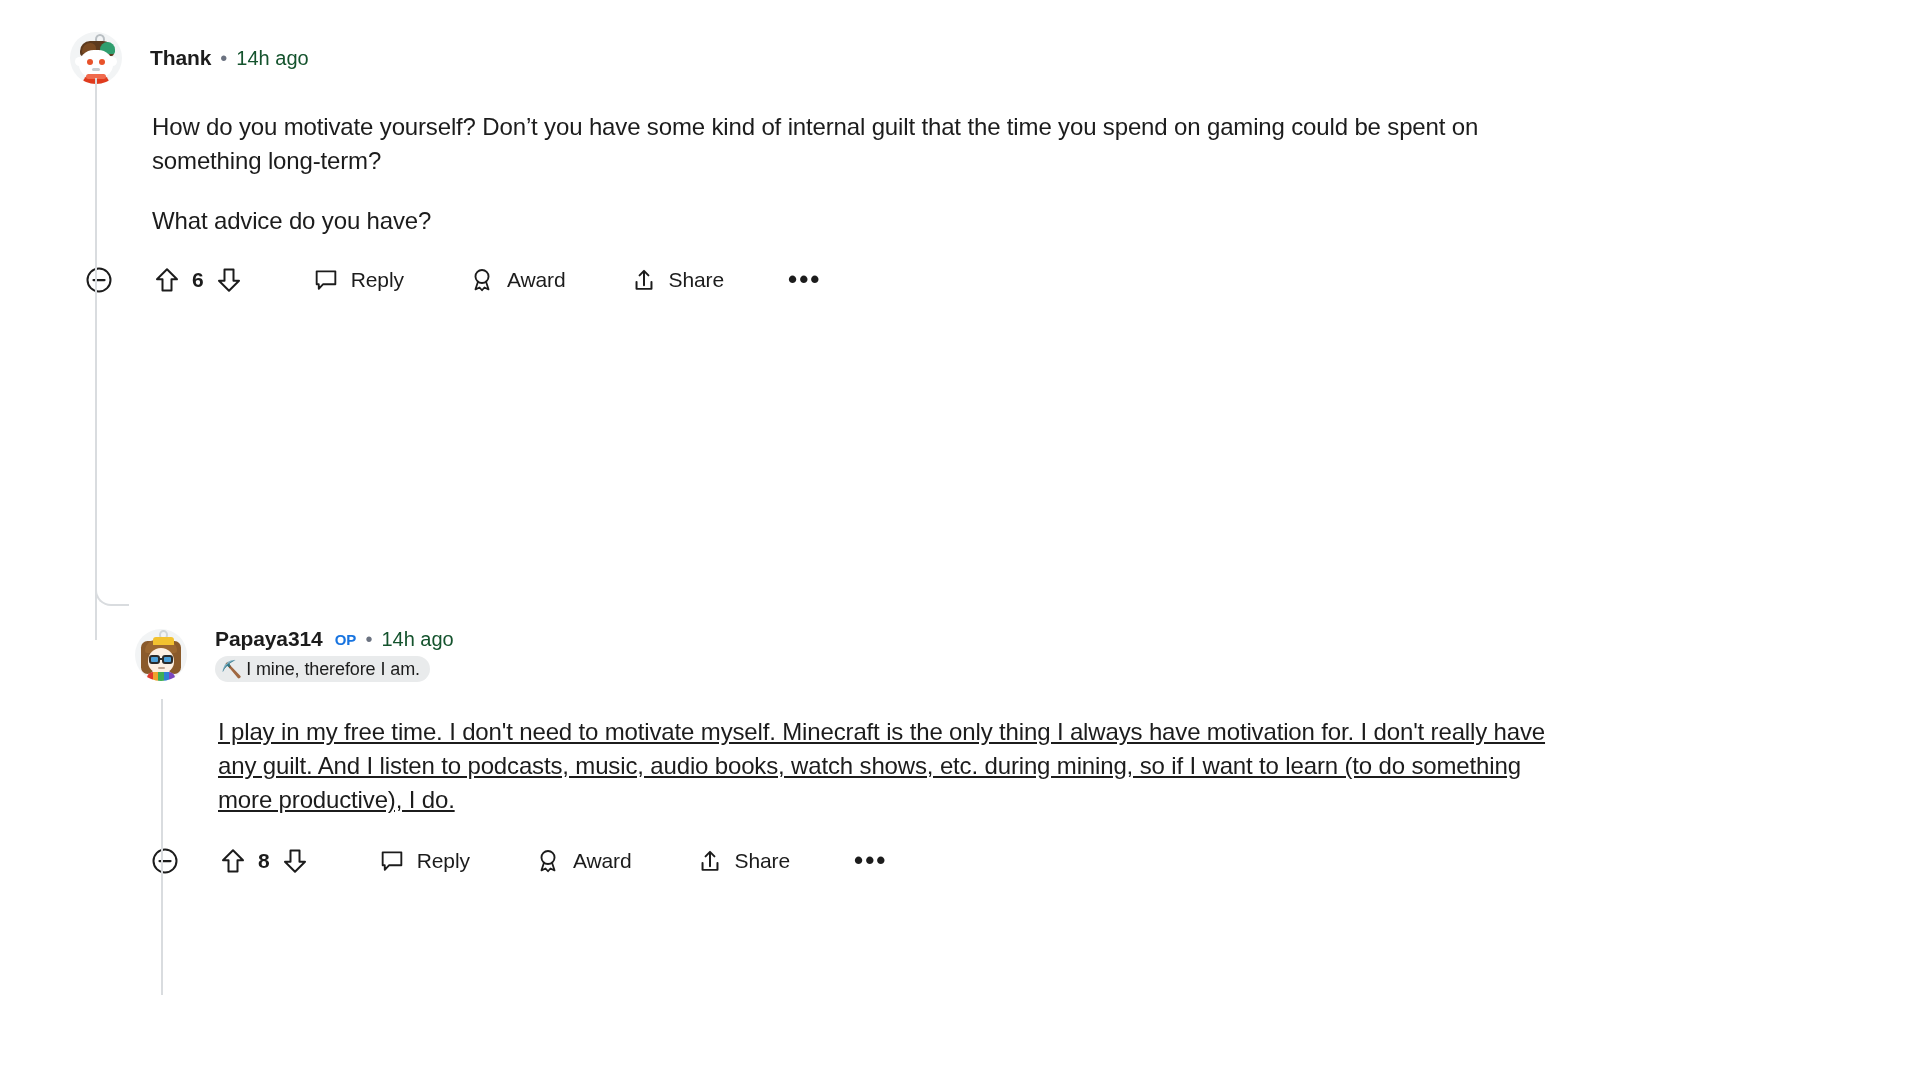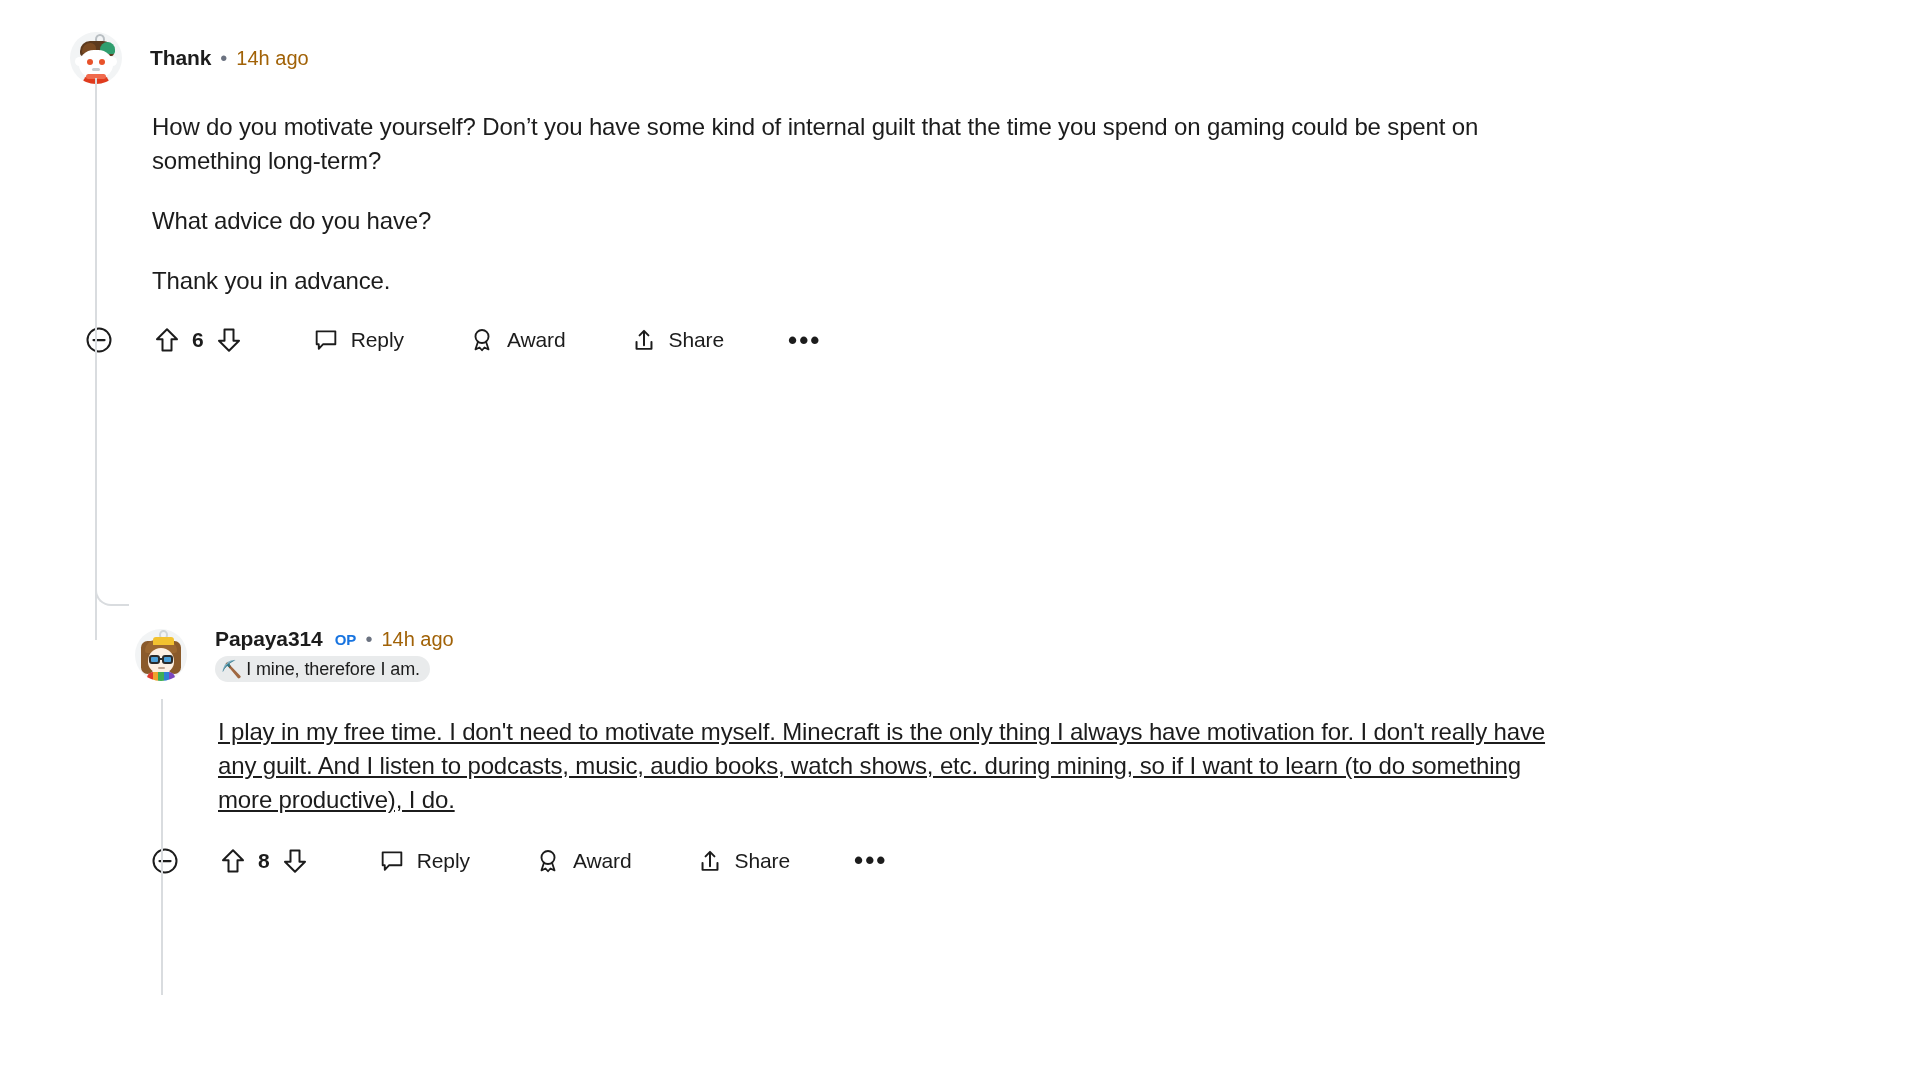--- a/index.html
+++ b/index.html
@@ -71,21 +71,21 @@
   .snoo2 .s1 { background:#e0372b; } .snoo2 .s2 { background:#efa12c; }
   .snoo2 .s3 { background:#3fae54; } .snoo2 .s4 { background:#2f7fd4; }
   .snoo2 .s5 { background:#7a46c0; }
 
   .c-name {
     font-size: 21px; font-weight: bold; color: #1c1c1c;
     letter-spacing: -0.1px;
   }
   .op-badge { font-size: 15px; font-weight: bold; color: #1874e0; margin-left: 12px; }
   .c-dot { color: #6b7280; font-size: 20px; margin: 0 9px; }
-  .c-time { font-size: 20px; color: #a16207; }
+  .c-time { font-size: 20px; color: #14532d; }
 
   .name-line { display: flex; align-items: center; }
   .header-col { display: flex; flex-direction: column; justify-content: center; }
 
   
   .flair {
     display: inline-flex; align-items: center;
     background: #e9ebec; border-radius: 13px;
     height: 26px; padding: 0 10px 0 6px;
     margin-top: 5px; width: fit-content;
@@ -150,21 +150,20 @@
         </div>
       </div>
     </div>
 
     <div class="c-body-wrap" style="padding-left:82px; padding-top:26px;">
       <div class="threadline" style="left:25px; top:-6px; height:562px;"></div>
 
       <div class="c-text">
         <p style="max-width:1340px;">How do you motivate yourself? Don’t you have some kind of internal guilt that the time you spend on gaming could be spent on something long-term?</p>
         <p>What advice do you have?</p>
-        <p>Thank you in advance.</p>
       </div>
     </div>
 
     <div class="actions" style="margin-left:14px; margin-top:22px;">
 
       <div class="act">
         <svg width="30" height="30" viewBox="0 0 24 24">
           <circle cx="12" cy="12" r="9.2" fill="none" stroke="#1c1c1c" stroke-width="1.6"></circle>
           <line x1="7.6" y1="12" x2="16.4" y2="12" stroke="#1c1c1c" stroke-width="1.8" stroke-linecap="round"></line>
         </svg>

